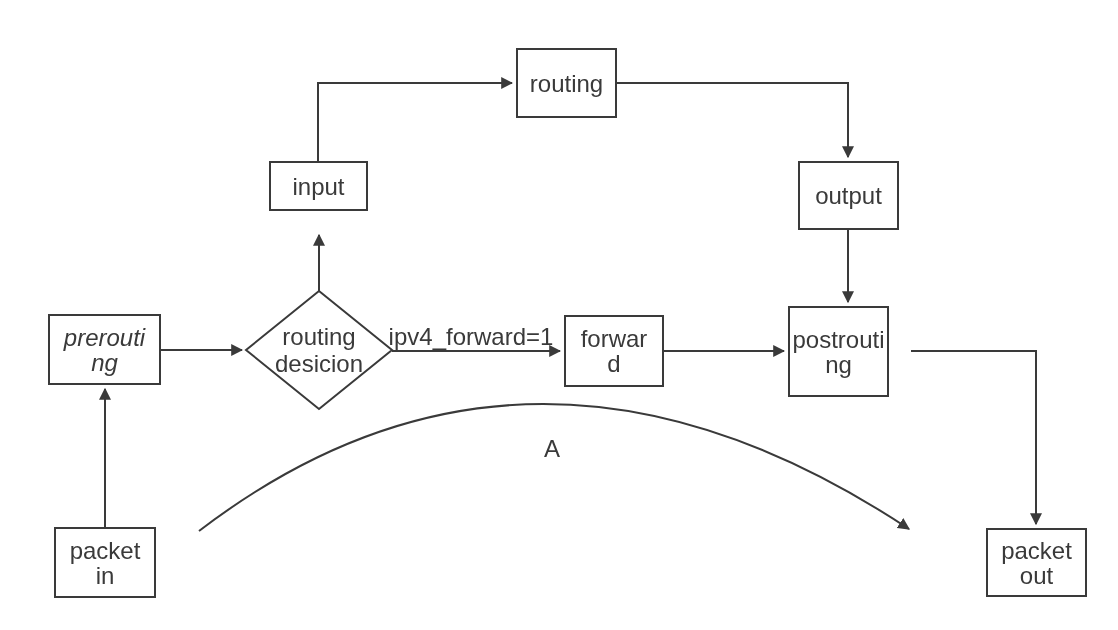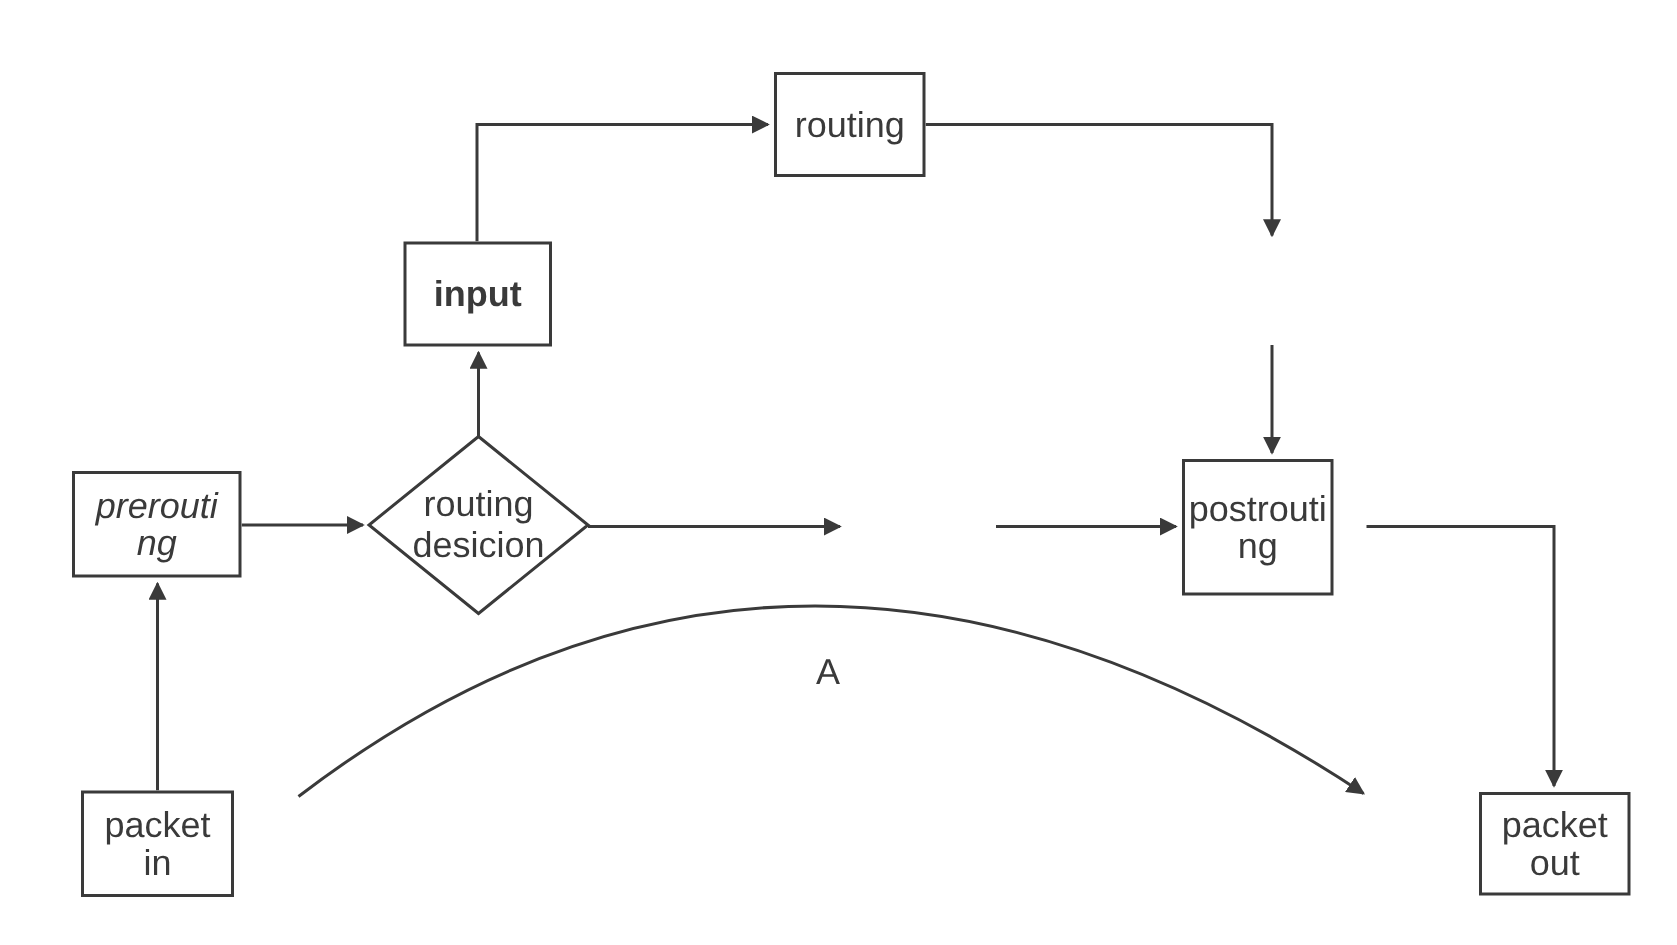--- a/index.html
+++ b/index.html
@@ -85,28 +85,32 @@
 
   <div class="node" style="left:54px; top:527px; width:102px; height:71px;">packet
 in</div>
 
   <div class="node" style="left:48px; top:314px; width:113px; height:71px;font-style:italic;">prerouti
 ng</div>
 
   <div class="diamond-label" style="left:246px; top:291px; width:146px; height:118px;">routing
 desicion</div>
 
-  <div class="node" style="left:269px; top:161px; width:99px; height:70px;font-weight:bold;">input</div>
+  <div class="node" style="left:269px; top:161px; width:99px; height:50px;">input</div>
 
   <div class="node" style="left:516px; top:48px; width:101px; height:70px;">routing</div>
 
+  <div class="node" style="left:798px; top:161px; width:101px; height:69px;">output</div>
 
+  <div class="node" style="left:564px; top:315px; width:100px; height:72px;">forwar
+d</div>
 
   <div class="node" style="left:788px; top:306px; width:101px; height:91px;">postrouti
 ng</div>
 
   <div class="node" style="left:986px; top:528px; width:101px; height:69px;">packet
 out</div>
 
+  <div class="edge-label" style="left:383px; top:325px; width:176px;">ipv4_forward=1</div>
 
   <div class="edge-label" style="left:538px; top:437px; width:28px;">A</div>
 
 </div>
 
 </body></html>

